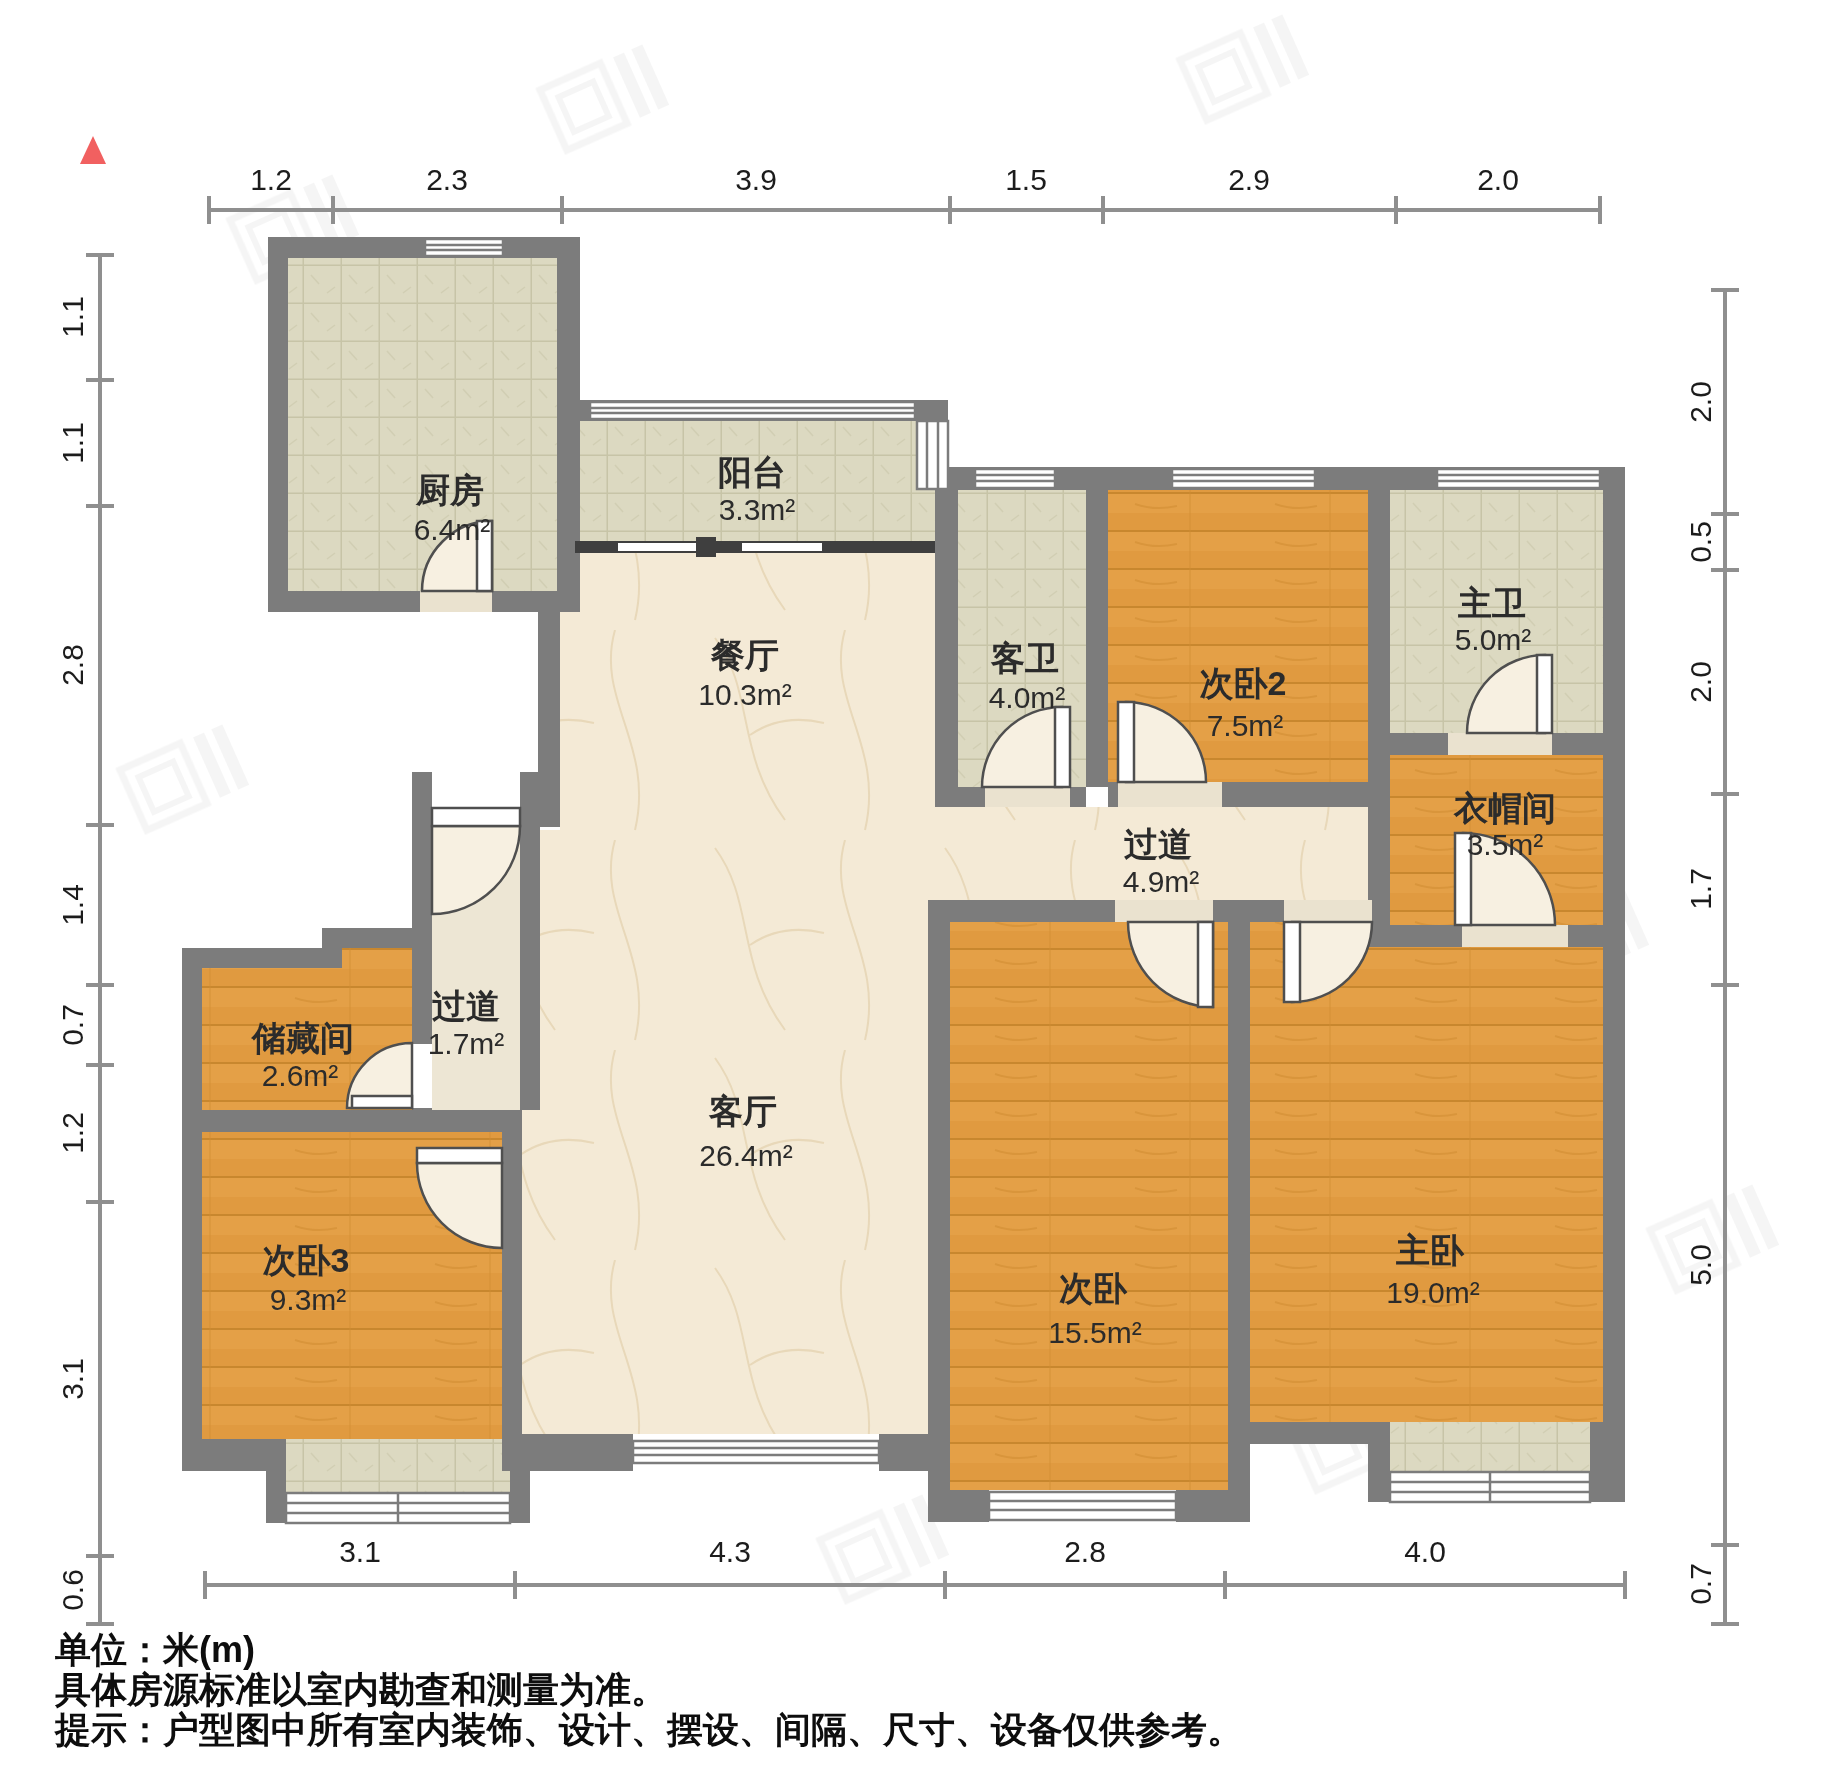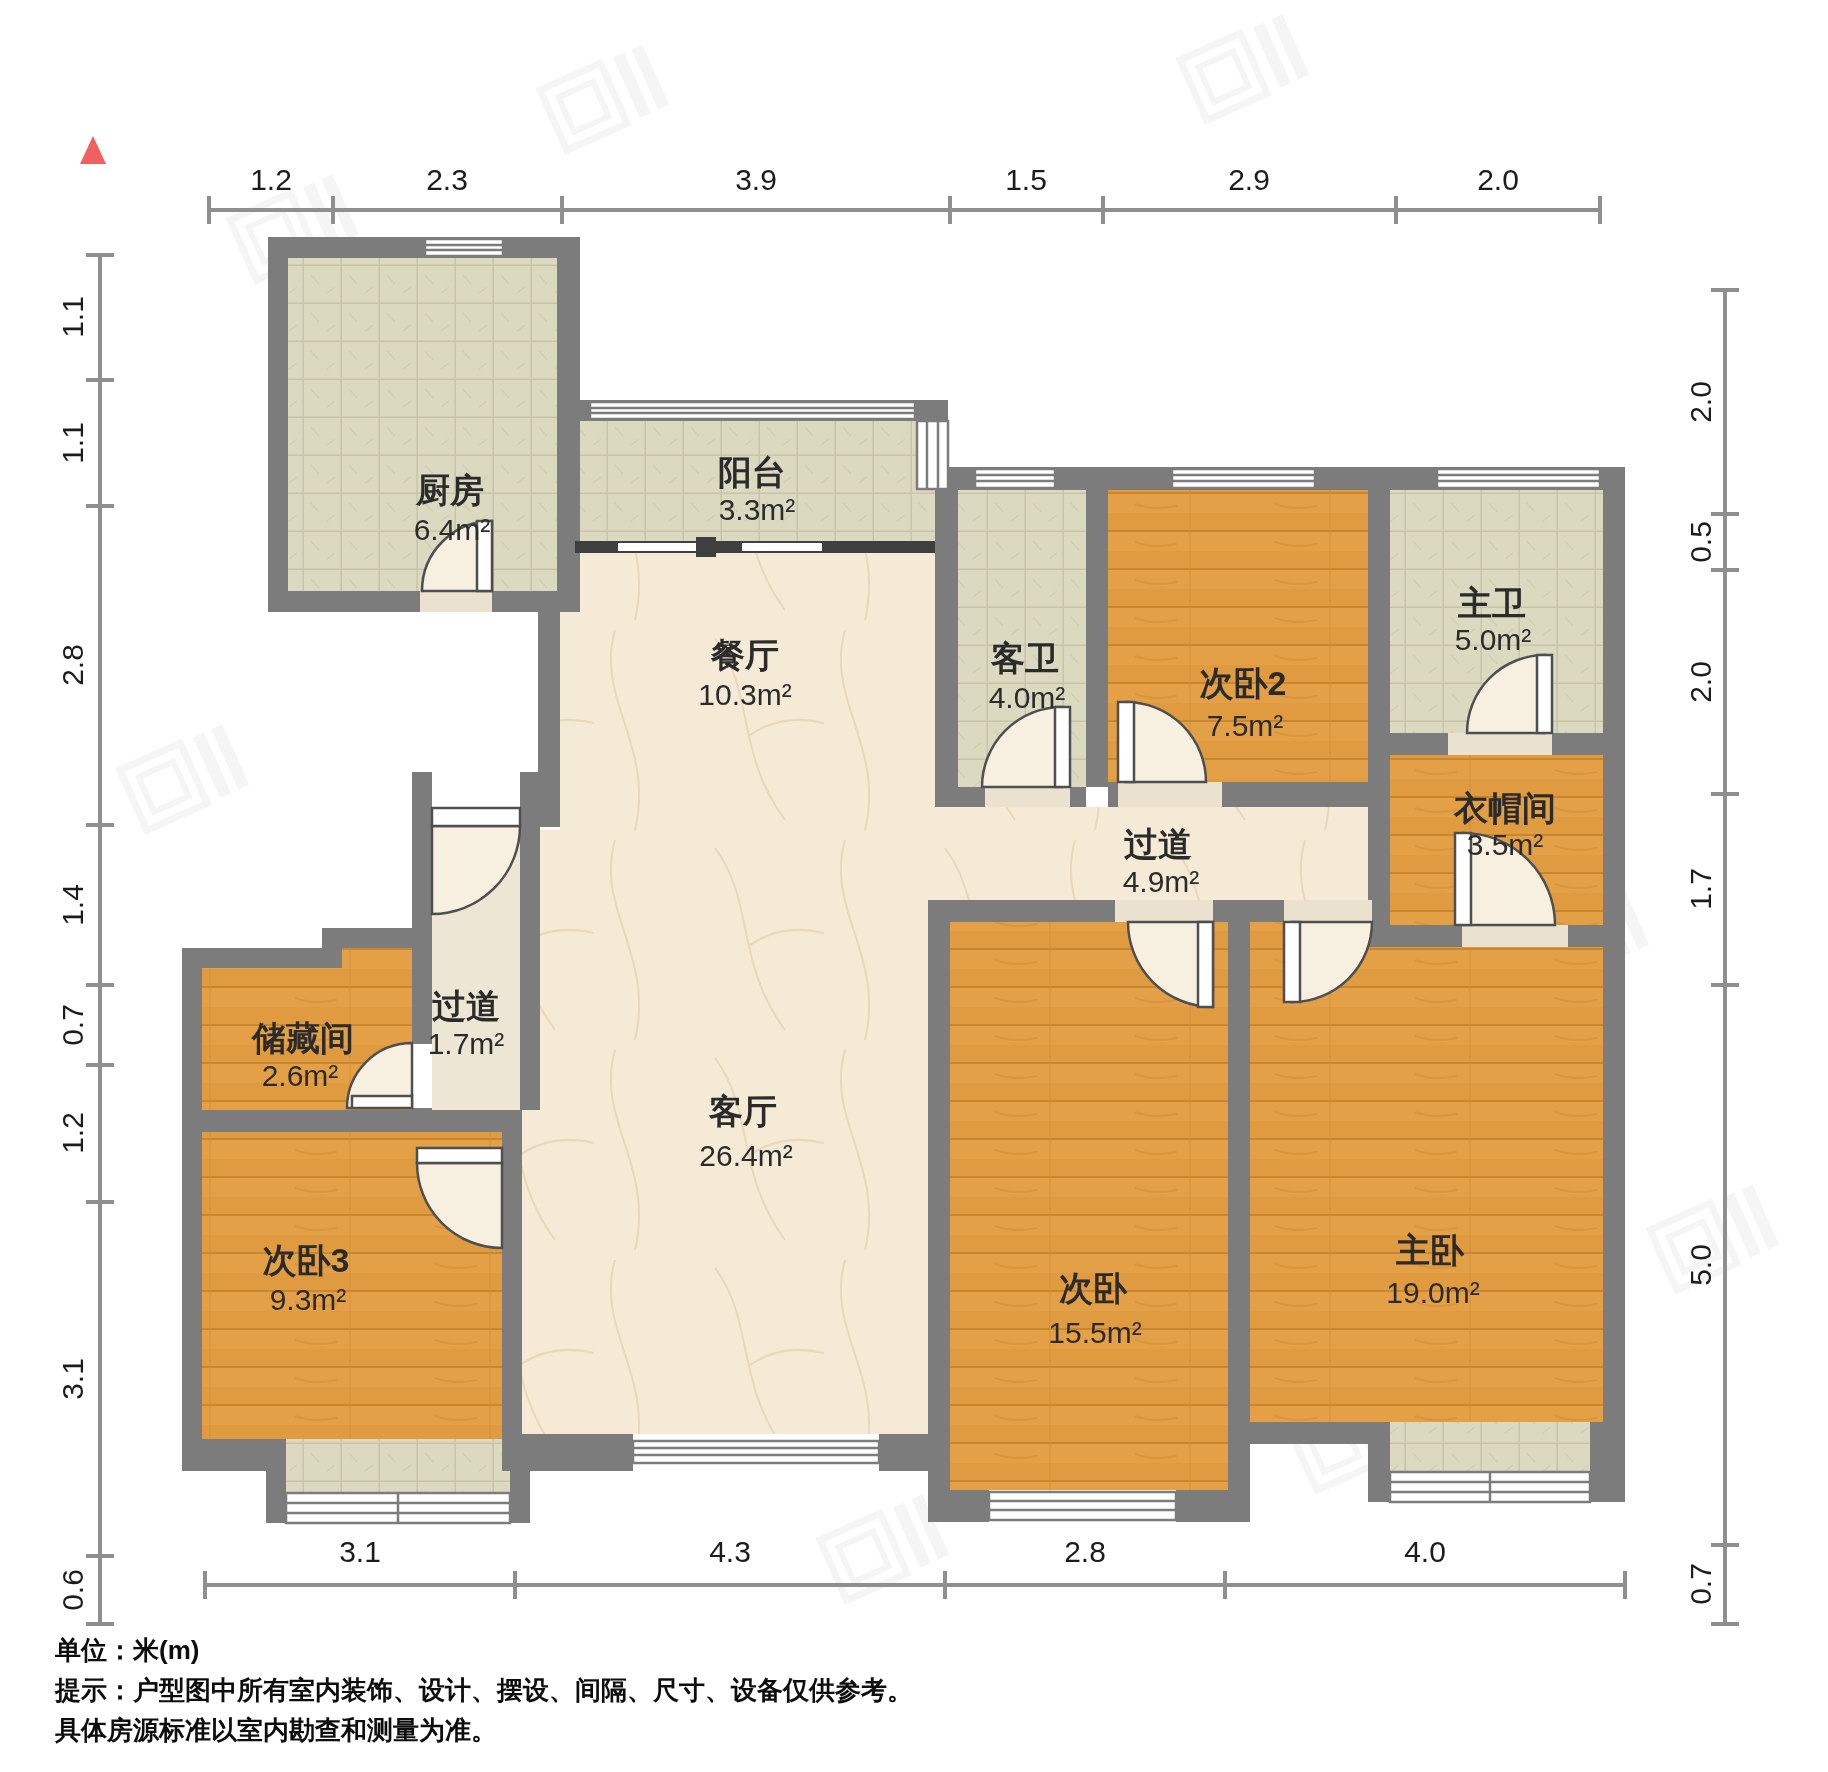--- a/index.html
+++ b/index.html
@@ -2,21 +2,21 @@
 <html><head>
 <meta charset="utf-8">
 <style>
   html,body{margin:0;padding:0;background:#ffffff;}
   body{font-family:"Liberation Sans","DejaVu Sans",sans-serif;}
   .canvas{position:relative;width:1828px;height:1772px;background:#fff;overflow:hidden;}
   svg text{font-family:"Liberation Sans","DejaVu Sans",sans-serif;}
   .room-name{font-size:34px;font-weight:bold;fill:#2b2b2b;}
   .room-area{font-size:30px;fill:#2b2b2b;}
   .dim-label{font-size:30px;fill:#1c1c1c;}
-  .footer{position:absolute;left:55px;top:1630px;color:#0d0d0d;font-size:26px;font-weight:bold;line-height:40px;white-space:nowrap;}
+  .footer{position:absolute;left:55px;top:1630px;color:#0d0d0d;font-size:36px;font-weight:bold;line-height:40px;white-space:nowrap;}
 </style>
 </head>
 <body>
 
 <div class="canvas">
 
 <svg width="1828" height="1772" viewBox="0 0 1828 1772">
   <defs>
     <pattern id="pWood" width="140" height="38" patternUnits="userSpaceOnUse">
       <rect width="140" height="38" fill="#e09a40"></rect>
@@ -318,17 +318,17 @@
     <text class="dim-label" x="360" y="1562">3.1</text>
     <text class="dim-label" x="730" y="1562">4.3</text>
     <text class="dim-label" x="1085" y="1562">2.8</text>
     <text class="dim-label" x="1425" y="1562">4.0</text>
   </g>
 </svg>
 
   
   <div class="footer">
     <div>单位：米(m)</div>
+    <div>具体房源标准以室内勘查和测量为准。</div>
     <div>提示：户型图中所有室内装饰、设计、摆设、间隔、尺寸、设备仅供参考。</div>
-    <div>具体房源标准以室内勘查和测量为准。</div>
   </div>
 
 </div>
 
 </body></html>

